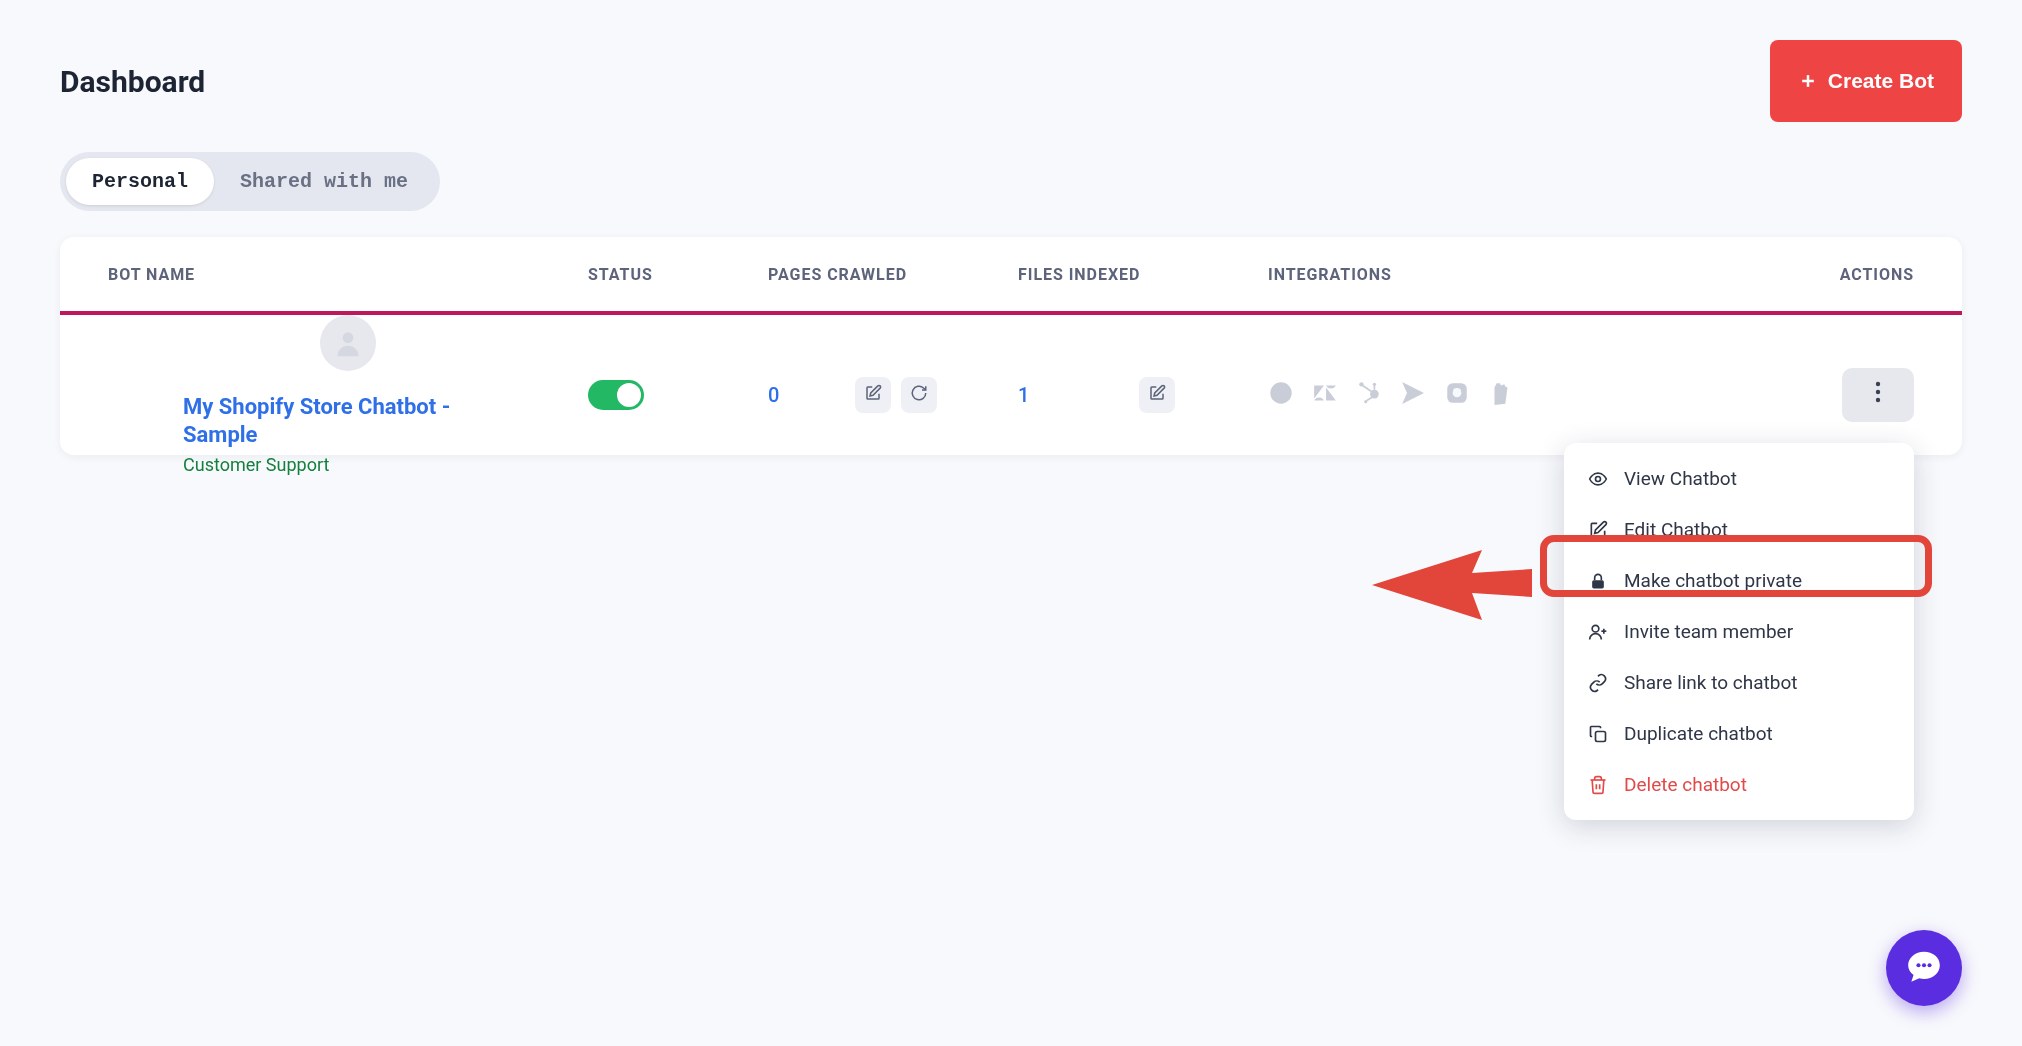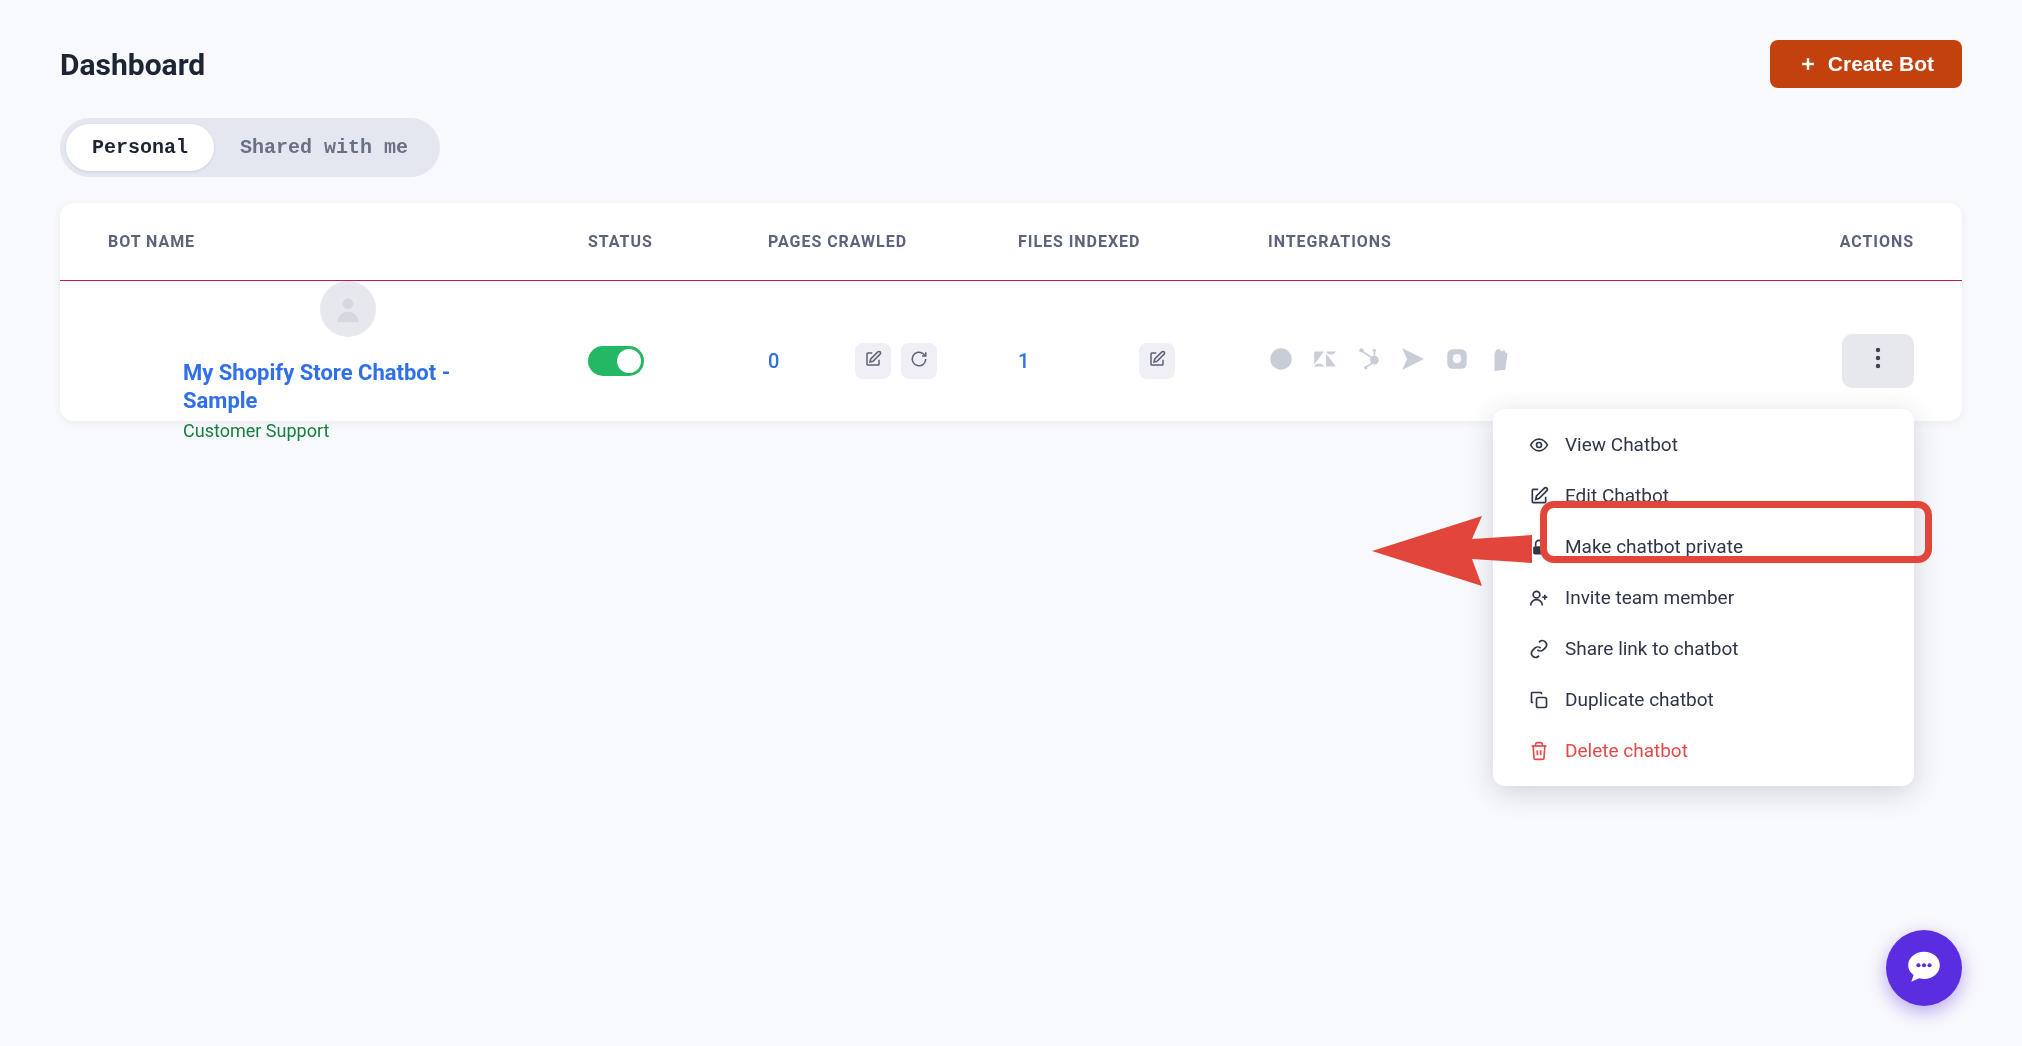--- a/index.html
+++ b/index.html
@@ -22,27 +22,27 @@
     justify-content: space-between;
     align-items: center;
     margin-bottom: 30px;
   }
   .page-title {
     font-size: 30px;
     font-weight: 700;
     color: #1d2433;
   }
   .create-btn {
-    background: #c2410c;
+    background: #ef4444;
     color: #fff;
     border: none;
     border-radius: 8px;
     font-size: 21px;
     font-weight: 700;
-    padding: 12px 28px;
+    padding: 29px 28px;
     display: inline-flex;
     align-items: center;
     gap: 10px;
     cursor: pointer;
   }
   .create-btn .plus {
     font-size: 22px;
     line-height: 0;
   }
   .tabs {
@@ -76,21 +76,21 @@
     position: relative;
   }
   .thead, .trow {
     display: grid;
     grid-template-columns: 480px 180px 250px 250px 350px 1fr;
     align-items: center;
     padding: 0 48px;
   }
   .thead {
     height: 78px;
-    border-bottom: 1px solid #be185d;
+    border-bottom: 4px solid #be185d;
   }
   .th {
     font-size: 16px;
     font-weight: 700;
     letter-spacing: 0.06em;
     color: #5c637a;
     text-transform: uppercase;
   }
   .th.actions { text-align: right; }
   .trow {
@@ -194,25 +194,25 @@
     justify-content: center;
     cursor: pointer;
     color: #3a4153;
     font-size: 22px;
   }
   .more-btn svg { width: 6px; height: 24px; }
   .dropdown {
     position: absolute;
     top: 128px;
     right: 48px;
-    width: 421px;
+    width: 350px;
     background: #fff;
     border-radius: 12px;
     box-shadow: 0 6px 28px rgba(30,40,70,0.18);
-    padding: 10px 12px;
+    padding: 10px 0;
     z-index: 20;
   }
   .dropdown-item {
     display: flex;
     align-items: center;
     gap: 16px;
     padding: 14px 24px;
     font-size: 19px;
     color: #2f3647;
     cursor: pointer;

